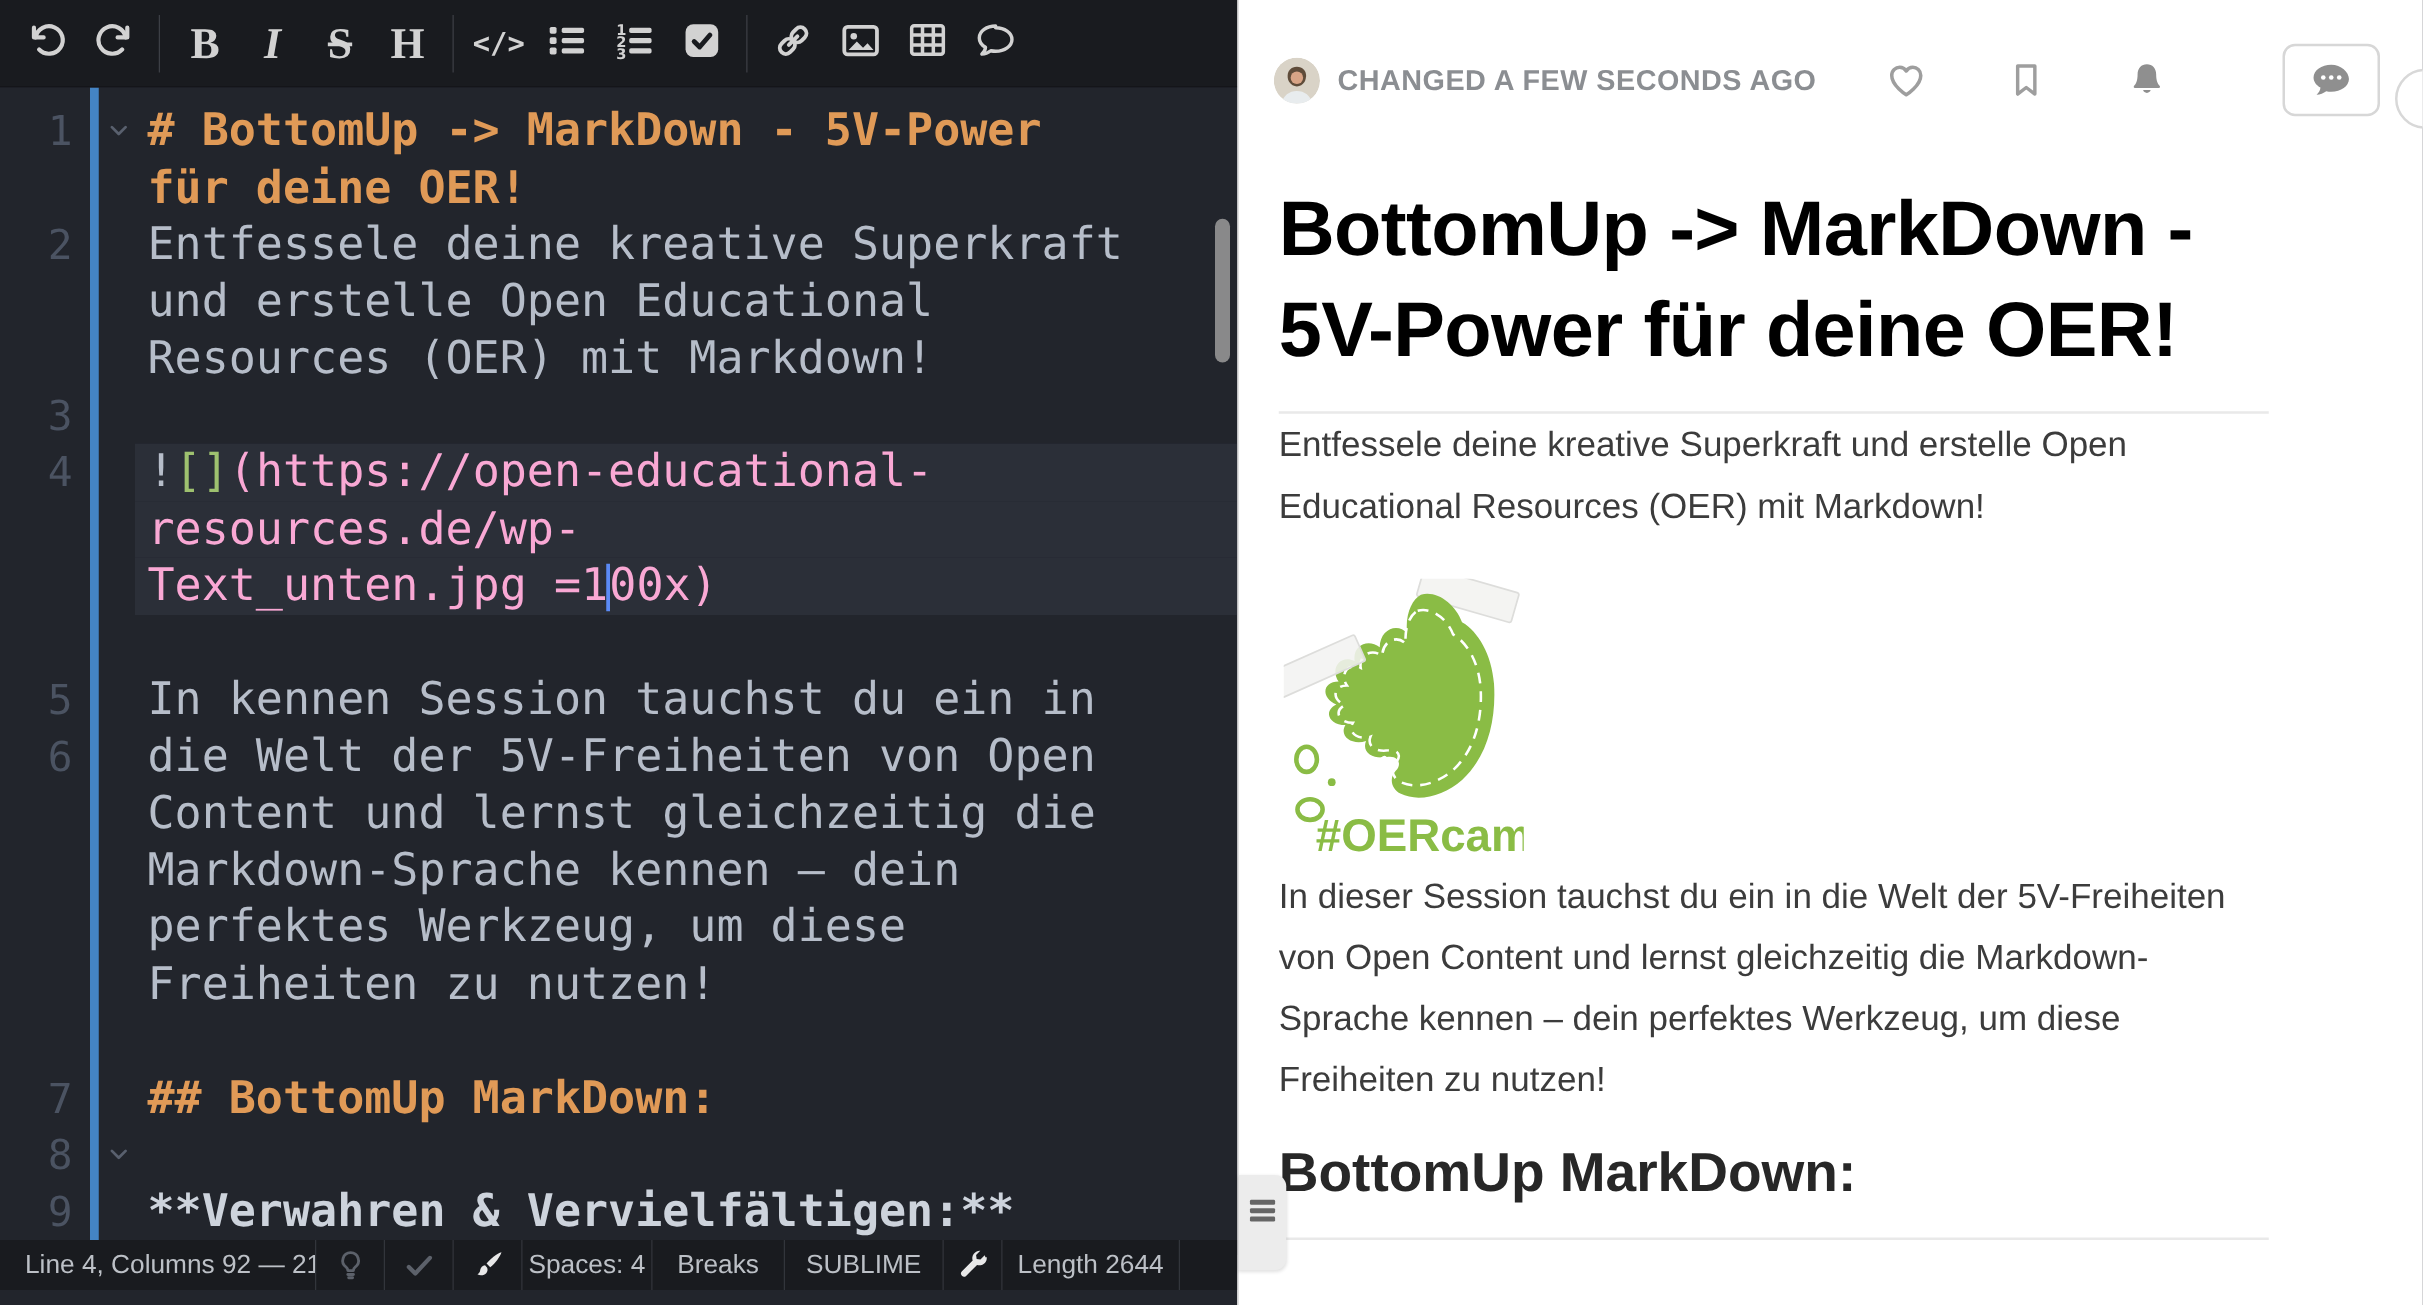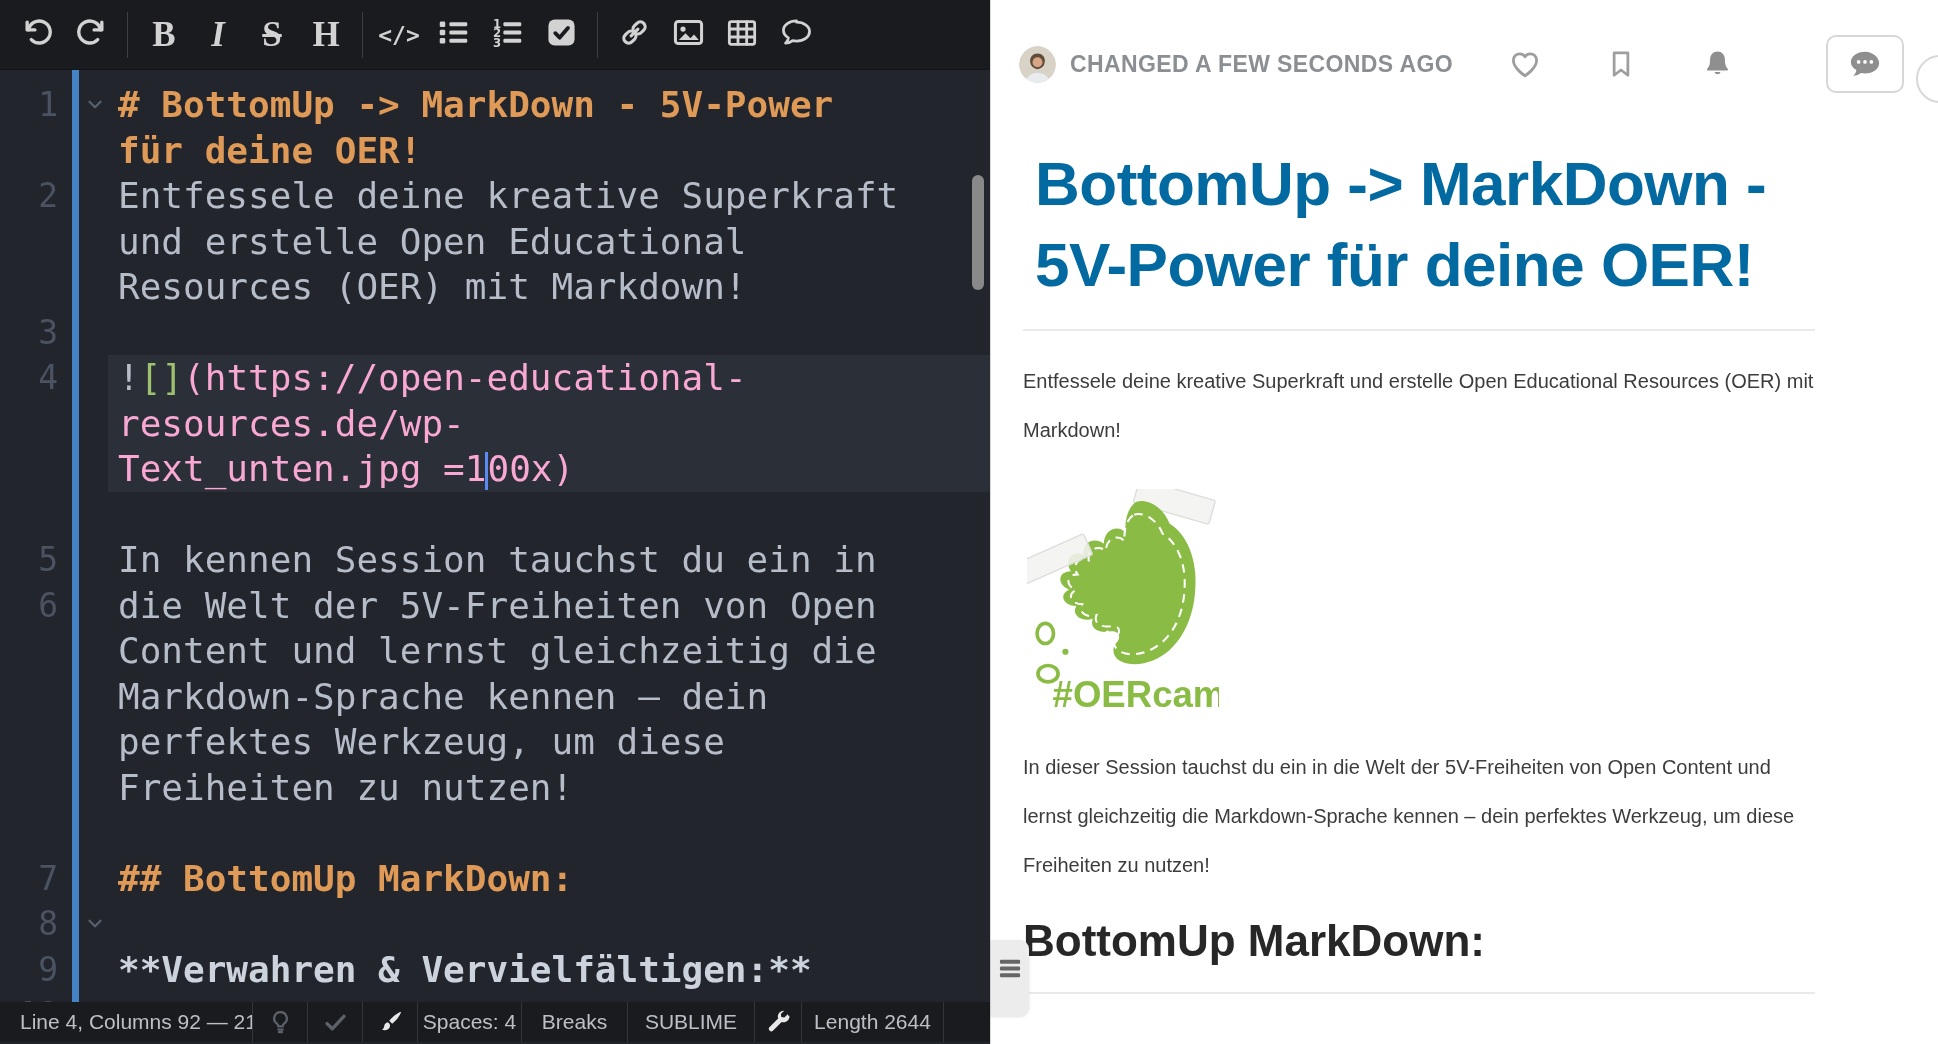--- a/index.html
+++ b/index.html
@@ -29,21 +29,21 @@
   .code-row.active { background:#2b2f38; }
   .tk-h { color:#e09a57; font-weight:bold; }
   .tk-p { color:#b6bdc9; }
   .tk-u { color:#f9a8d4; }
   .tk-g { color:#9ec16f; }
   .tk-b { color:#cdd3dc; font-weight:bold; }
   .caret { display:inline-block; width:3px; height:38px; background:#5b8af5; vertical-align:middle; margin:0 -1px; }
   .scroll-thumb { position:absolute; right:6px; top:105px; width:12px; height:115px;
                   border-radius:6px; background:#9b9b9b; opacity:.85; }
 
-  .status-bar { position:absolute; left:0; bottom:2px; width:100%; height:40px; background:#191b1f;
+  .status-bar { position:absolute; left:0; bottom:12px; width:100%; height:40px; background:#191b1f;
                 display:flex; align-items:stretch; color:#bcc0c6; font-size:21px; }
   .sb-seg { display:flex; align-items:center; justify-content:center; border-right:1px solid #32353b;
             white-space:nowrap; overflow:hidden; cursor:pointer; }
   .sb-seg.first { justify-content:flex-start; padding-left:20px; }
   .sb-dim { color:#5c616a; }
   .sb-bright { color:#e8e8e8; }
 
   
   .pane-right { position:absolute; left:990px; top:0; width:948px; height:1044px; background:#fff;
                 border-left:1px solid #d8d8d8; }
@@ -52,24 +52,24 @@
   .avatar { width:37px; height:37px; border-radius:50%; overflow:hidden; flex:0 0 auto; }
   .meta-text { margin-left:14px; font-size:23px; font-weight:bold; color:#8b8e92; letter-spacing:.4px; }
   .header-icons { margin-left:auto; display:flex; align-items:center; gap:62px; color:#9e9e9e; }
   .hicon { width:34px; height:34px; display:flex; align-items:center; justify-content:center; cursor:pointer; }
   .hicon.bell { color:#8f8f8f; }
   .comment-btn { margin-left:30px; width:78px; height:58px; border:2px solid #d7d7d7; border-radius:10px;
                  display:flex; align-items:center; justify-content:center; color:#8f8f8f;
                  background:#fff; cursor:pointer; }
 
   .preview-content { position:absolute; left:32px; top:90px; width:792px; }
-  .md-h1 { margin-top:54px; font-size:62px; font-weight:bold; color:#0369a1; line-height:1.3;
-           letter-spacing:-.5px;margin-left:12px; }
+  .md-h1 { margin-top:54px; font-size:62px; font-weight:bold; color:#000000; line-height:1.3;
+           letter-spacing:-.5px; }
   .md-hr { border:none; border-top:2px solid #e9e9e9; margin-top:24px; }
-  .md-p { margin-top:26px; font-size:20px; color:#3c3c3c; line-height:49px; }
+  .md-p { font-size:28px; color:#3c3c3c; line-height:49px; }
   .md-img { margin-top:34px; margin-left:4px; }
   .md-h2 { margin-top:24px; font-size:44px; font-weight:bold; color:#272727; line-height:54px; }
 
   .toc-handle { position:absolute; left:0; top:940px; width:38px; height:76px; background:#ececec;
                 border-radius:0 9px 9px 0; color:#666; cursor:pointer;
                 display:flex; align-items:flex-start; justify-content:center; padding-top:16px;
                 box-shadow:0 1px 3px rgba(0,0,0,.12); }
   .edge-circle { position:absolute; right:-26px; top:55px; width:48px; height:48px; border-radius:50%;
                  border:2px solid #d8d8d8; background:#fff; cursor:pointer; }
 </style>

